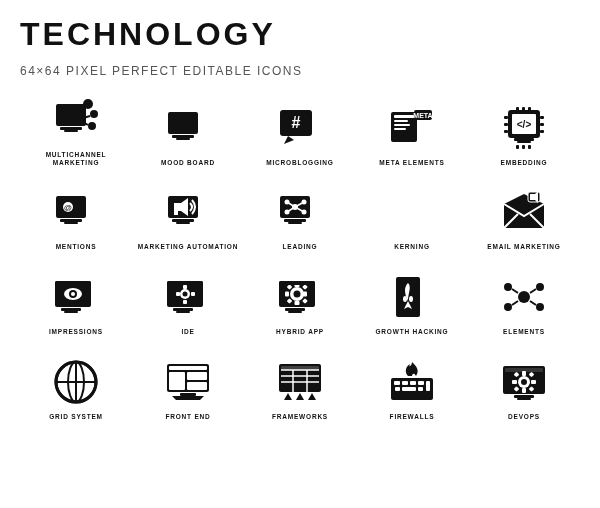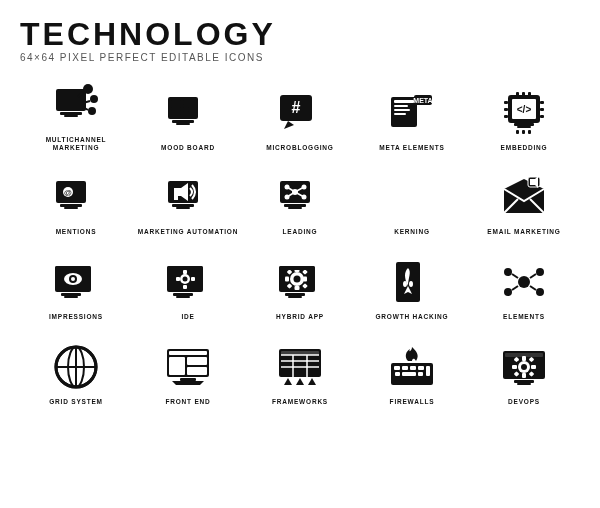--- a/index.html
+++ b/index.html
@@ -19,24 +19,24 @@
       margin-bottom: 10px;
     }
     .main-title {
       font-size: 32px;
       font-weight: 900;
       letter-spacing: 3px;
       color: #111;
       line-height: 1;
     }
     .subtitle {
-      font-size: 10px;
+      font-size: 12px;
       letter-spacing: 1.5px;
       color: #555;
-      margin-top: 2px;
+      margin-top: 14px;
     }
     .icon-grid {
       display: grid;
       grid-template-columns: repeat(5, 1fr);
       grid-template-rows: repeat(4, 1fr);
       gap: 0;
       width: 100%;
     }
     .icon-cell {
       display: flex;

